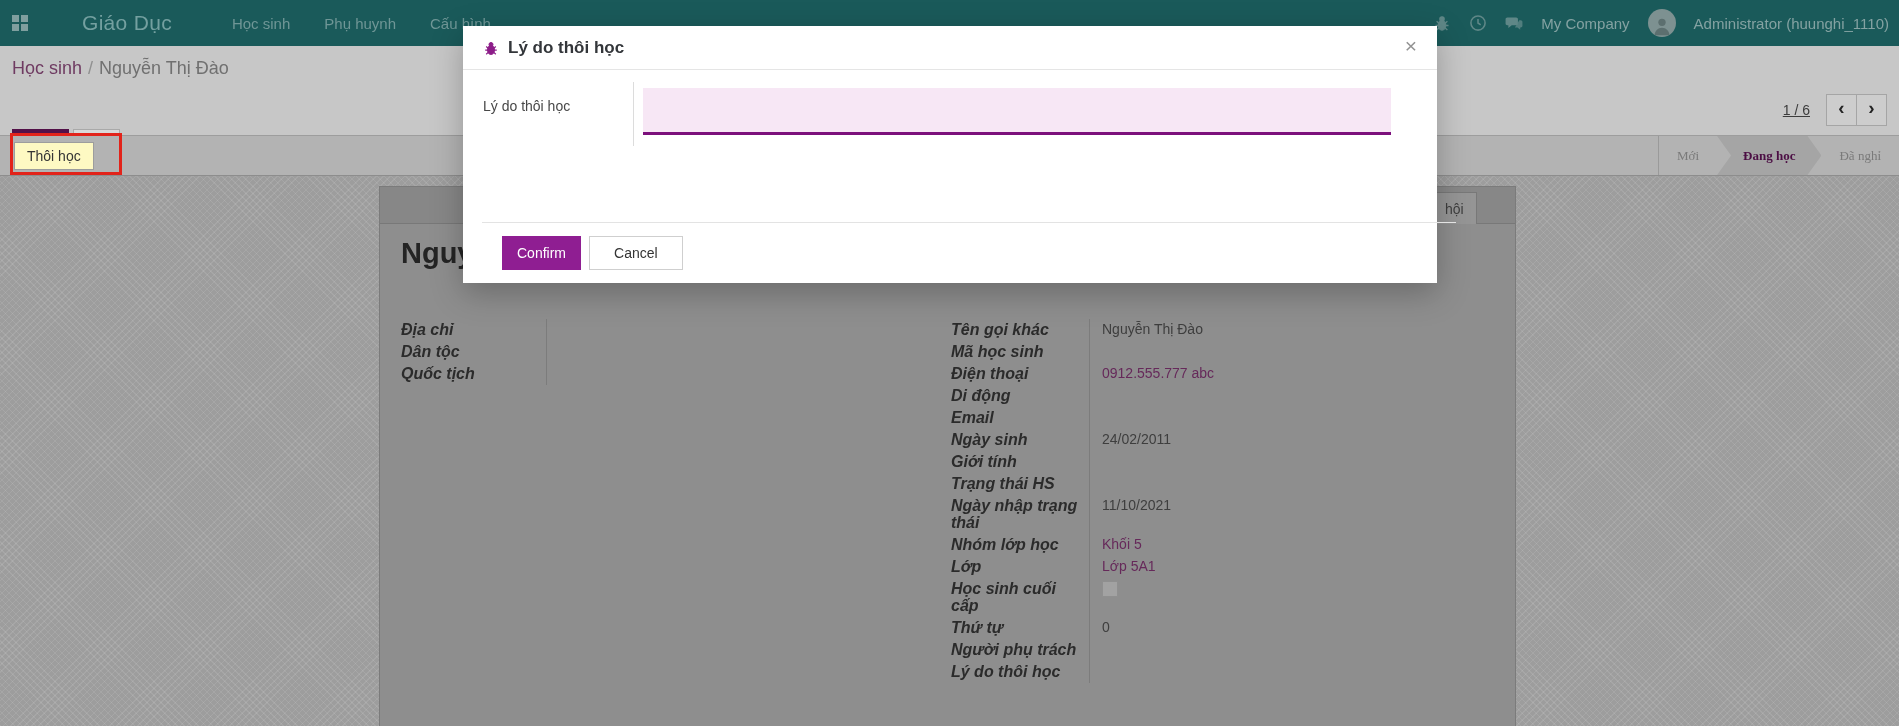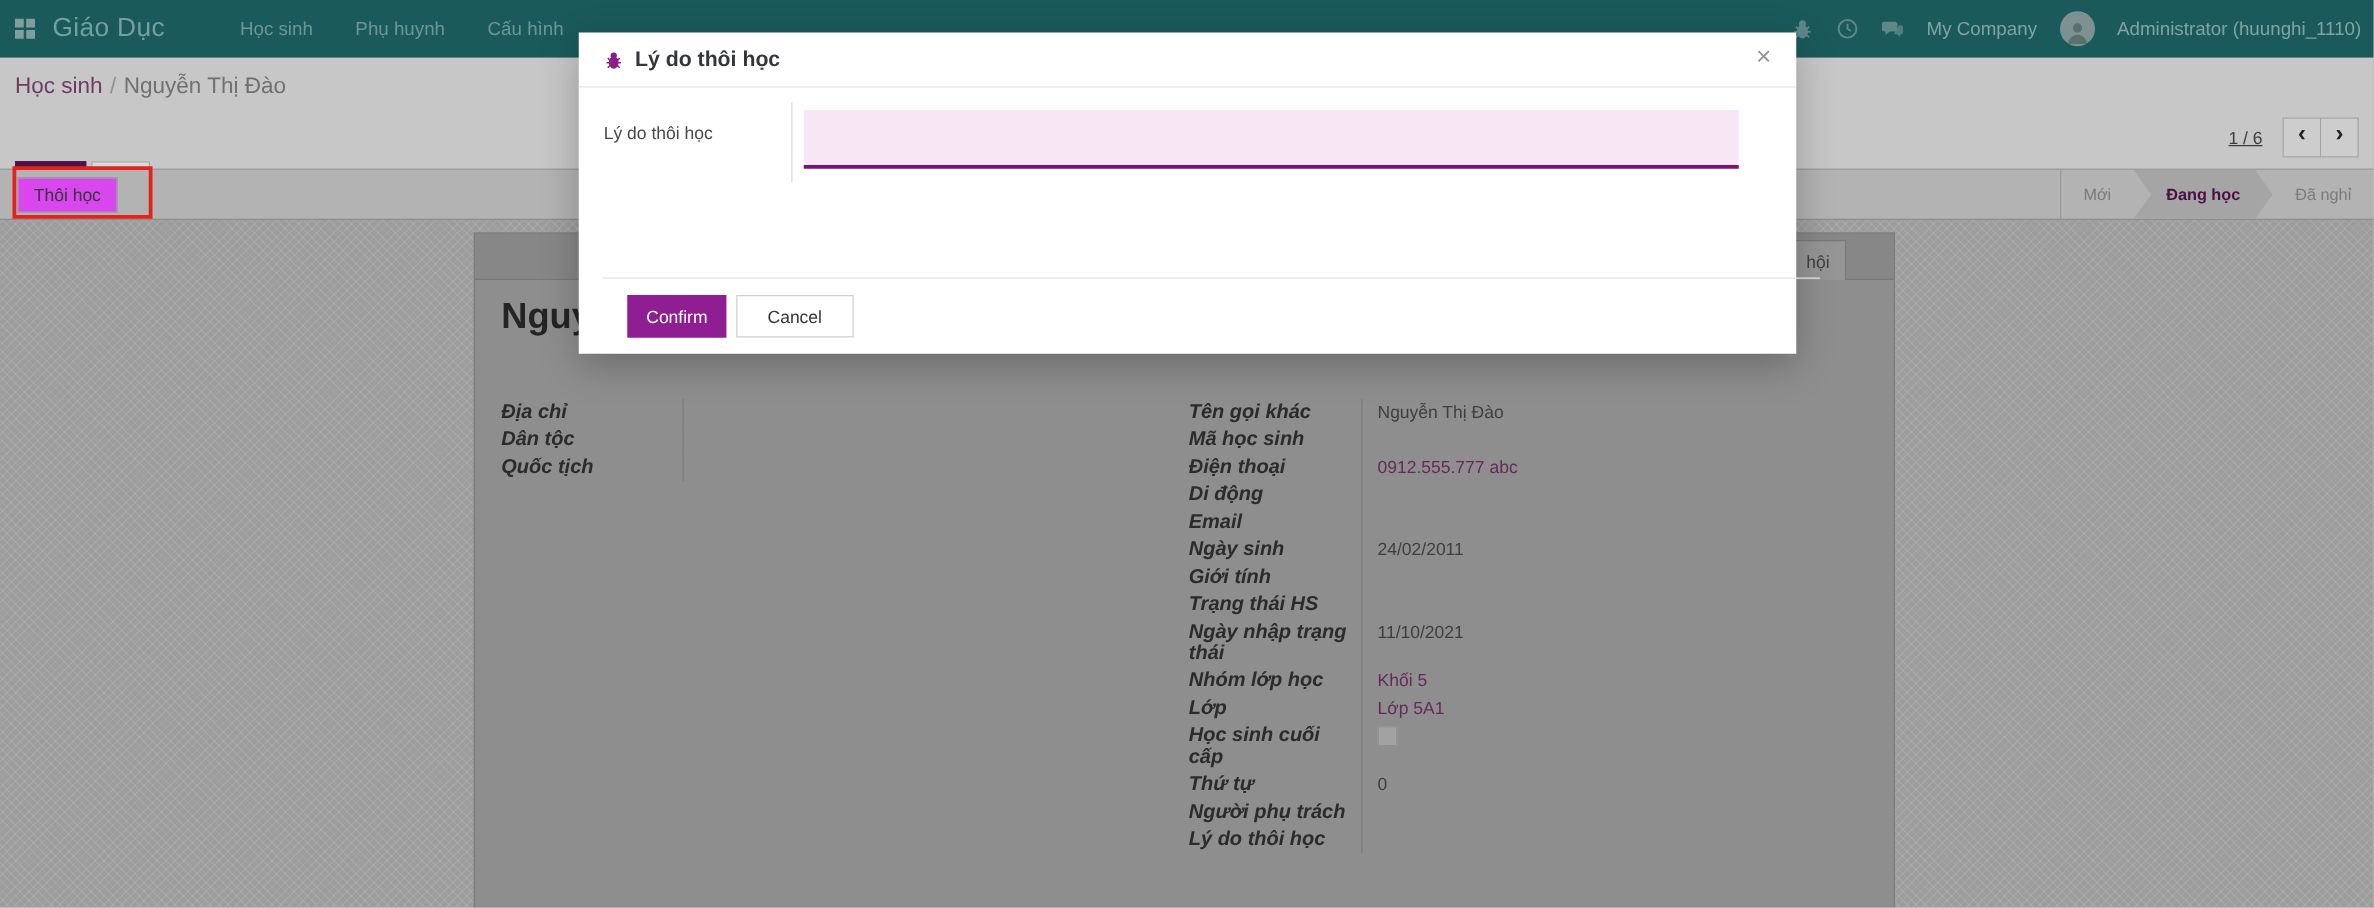--- a/index.html
+++ b/index.html
@@ -3,21 +3,21 @@
 <meta charset="utf-8">
 <style>
   html,body{margin:0;padding:0;}
   body{font-family:"Liberation Sans","DejaVu Sans",sans-serif;}
   #app{position:relative;width:1899px;height:726px;overflow:hidden;background:#9d9d9d;}
 
   
   .navbar{position:absolute;left:0;top:0;width:100%;height:46px;background:#1a5a5a;display:flex;align-items:center;z-index:5;}
   .apps-grid{display:grid;grid-template-columns:7px 7px;grid-template-rows:7px 7px;gap:2px;margin:0 14px 0 12px;cursor:pointer;}
   .apps-grid span{background:#7f9f9f;display:block;}
-  .brand{font-size:21px;color:#74a0a0;margin-right:60px;letter-spacing:.3px;}
+  .brand{font-size:21px;color:#74a0a0;margin-right:60px;letter-spacing:.3px;margin-left:40px;}
   .nav-menu{display:flex;gap:34px;}
   .nav-link{font-size:15px;color:#6f9696;cursor:pointer;}
   .nav-right{position:absolute;right:10px;top:0;height:46px;display:flex;align-items:center;gap:18px;}
   .nav-ico{width:18px;height:18px;color:#5f8787;}
   .nav-text{font-size:15px;color:#84a2a2;}
   .avatar{width:28px;height:28px;border-radius:50%;background:#7d9191;overflow:hidden;display:flex;align-items:flex-end;justify-content:center;}
   .avatar svg{width:22px;height:22px;color:#5c6f6f;}
 
   
   .control-panel{position:absolute;left:0;top:46px;width:100%;height:89px;background:#c7c7c7;}
@@ -29,23 +29,23 @@
   .btn-edit{background:#521048;color:#c2a5ba;border:1px solid #521048;font-size:14px;padding:7px 14px;cursor:pointer;}
   .btn-create{background:#d9d9d9;color:#484848;border:1px solid #a9a9a9;font-size:10px;padding:7px 14px;cursor:pointer;}
   .pager{position:absolute;right:12px;top:48px;display:flex;align-items:center;gap:16px;}
   .pager-value{font-size:14px;color:#3c3c3c;text-decoration:underline;}
   .pager-btns{display:flex;}
   .pager-btn{width:29px;height:30px;background:#cdcdcd;border:1px solid #a5a5a5;color:#232323;font-size:19px;font-weight:bold;line-height:26px;text-align:center;cursor:pointer;}
   .pager-btn+.pager-btn{border-left:none;}
 
   
   .button-bar{position:absolute;left:0;top:135px;width:100%;height:41px;background:#b3b3b3;border-top:1px solid #9d9d9d;border-bottom:1px solid #8d8d8d;box-sizing:border-box;}
-  .btn-dropout{position:absolute;left:14px;top:6px;background:#d946ef;border:1px solid #9d9d9d;color:#353535;font-size:14px;padding:5px 12px;cursor:pointer;}
+  .btn-dropout{position:absolute;left:14px;top:6px;background:#fef9c3;border:1px solid #9d9d9d;color:#353535;font-size:14px;padding:5px 12px;cursor:pointer;}
   .statusbar{position:absolute;right:0;top:0;height:39px;display:flex;align-items:stretch;border-left:1px solid #9a9a9a;}
-  .stage{display:flex;align-items:center;padding:0 18px;font-size:13px;color:#7a7a7a;cursor:pointer;}
+  .stage{display:flex;align-items:center;padding:0 18px;font-size:13px;color:#7a7a7a;cursor:pointer;font-family:Liberation Serif, serif;}
   .stage.active{background:#a5a5a5;color:#4c0e44;font-weight:bold;padding:0 26px;
     clip-path:polygon(0 0,calc(100% - 14px) 0,100% 50%,calc(100% - 14px) 100%,0 100%,14px 50%);}
 
   
   .content{position:absolute;left:0;top:176px;width:100%;height:550px;background:#9d9d9d;
     background-image:repeating-linear-gradient(45deg,rgba(255,255,255,.09) 0 1px,transparent 1px 5px),
                      repeating-linear-gradient(-45deg,rgba(255,255,255,.09) 0 1px,transparent 1px 5px);}
   .sheet{position:absolute;left:379px;top:10px;width:1137px;height:560px;background:#8e8e8e;border:1px solid #7b7b7b;box-sizing:border-box;}
   .tabstrip{position:absolute;left:0;top:0;width:100%;height:37px;background:#878787;border-bottom:1px solid #787878;box-sizing:border-box;}
   .tab-partial{position:absolute;left:1052px;top:5px;height:31px;padding:0 12px;background:#959595;border:1px solid #787878;border-bottom:none;font-size:14px;color:#3e3e3e;display:flex;align-items:center;cursor:pointer;}

